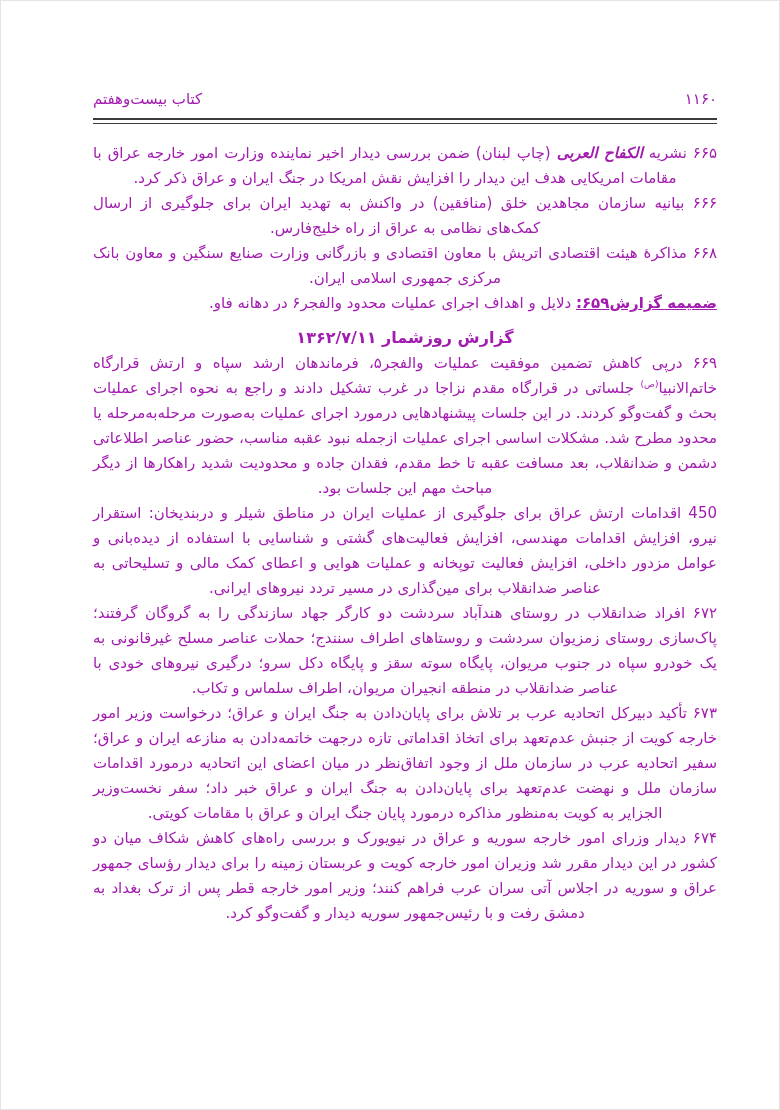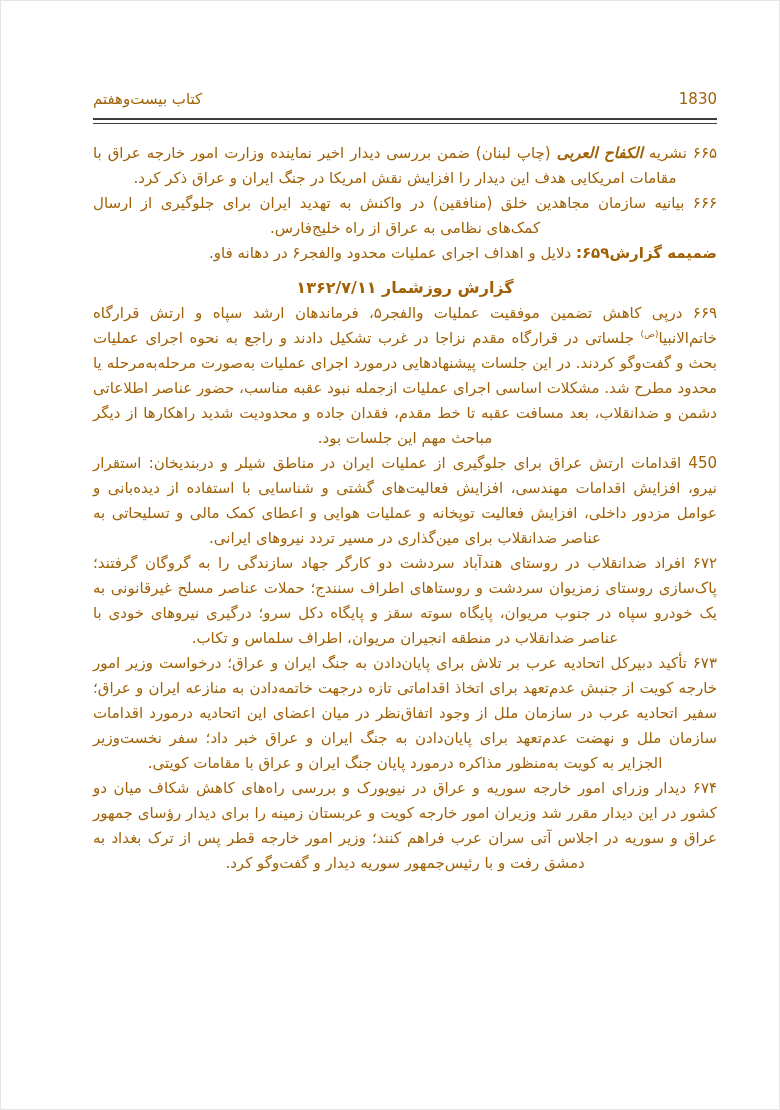--- a/index.html
+++ b/index.html
@@ -3,21 +3,21 @@
 <meta charset="utf-8">
 <style>
   html,body{margin:0;padding:0;background:#ffffff;}
   .page{
     position:relative;
     width:780px;height:1110px;
     background:#ffffff;
     box-sizing:border-box;
     border:1px solid #e4e4e4;
     font-family:"DejaVu Sans",sans-serif;
-    color:#a16207;
+    color:#a21caf;
     overflow:hidden;
   }
   .margin-box{
     box-sizing:border-box;
     padding:86px 62px 0 92px; 
   }
   .header{
     display:flex;
     direction:ltr;
     justify-content:space-between;
@@ -35,44 +35,45 @@
     margin-top:17px;
     direction:rtl;
     font-size:15px;
     line-height:25px;
     text-align:justify;
   }
   p.entry{margin:0;padding:0;text-align:justify;}
   p.last-center{text-align-last:center;}
   p.last-right{text-align-last:right;}
   .entry em{font-style:italic;font-weight:bold;}
-  .entry strong{font-weight:bold;}
+  .entry strong{font-weight:bold;text-decoration:underline;}
   .entry sup{font-size:9px;line-height:0;vertical-align:6px;}
   .heading{
     font-weight:bold;
     font-size:16px;
     line-height:25px;
     text-align:right;
     text-align-last:center;
     margin:9px 0 1px 0;
   }
 </style>
 </head>
 <body>
 
 <div class="page">
   <div class="margin-box">
     <div class="header">
       <span>کتاب بیست‌وهفتم</span>
-      <span>1830</span>
+      <span>۱۱۶۰</span>
     </div>
     <div class="rule"></div>
     <div class="content">
         <p class="entry last-center"><span>۶۶۵</span> <span>نشریه </span><em>الکفاح العربی</em><span> (چاپ لبنان) ضمن بررسی دیدار اخیر نماینده وزارت امور خارجه عراق با مقامات امریکایی هدف این دیدار را افزایش نقش امریکا در جنگ ایران و عراق ذکر کرد.</span></p>
         <p class="entry last-center"><span>۶۶۶</span> <span>بیانیه سازمان مجاهدین خلق (منافقین) در واکنش به تهدید ایران برای جلوگیری از ارسال کمک‌های نظامی به عراق از راه خلیج‌فارس.</span></p>
+        <p class="entry last-center"><span>۶۶۸</span> <span>مذاکرهٔ هیئت اقتصادی اتریش با معاون اقتصادی و بازرگانی وزارت صنایع سنگین و معاون بانک مرکزی جمهوری اسلامی ایران.</span></p>
         <p class="entry last-right"><strong>ضمیمه گزارش۶۵۹:</strong><span> دلایل و اهداف اجرای عملیات محدود والفجر۶ در دهانه فاو.</span></p>
         <div class="heading">گزارش روزشمار ۱۳۶۲/۷/۱۱</div>
         <p class="entry last-center"><span>۶۶۹</span> <span>درپی کاهش تضمین موفقیت عملیات والفجر۵، فرماندهان ارشد سپاه و ارتش قرارگاه خاتم‌الانبیا</span><sup>(ص)</sup><span> جلساتی در قرارگاه مقدم نزاجا در غرب تشکیل دادند و راجع به نحوه اجرای عملیات بحث و گفت‌وگو کردند. در این جلسات پیشنهادهایی درمورد اجرای عملیات به‌صورت مرحله‌به‌مرحله یا محدود مطرح شد. مشکلات اساسی اجرای عملیات ازجمله نبود عقبه مناسب، حضور عناصر اطلاعاتی دشمن و ضدانقلاب، بعد مسافت عقبه تا خط مقدم، فقدان جاده و محدودیت شدید راهکارها از دیگر مباحث مهم این جلسات بود.</span></p>
         <p class="entry last-center"><span>450</span> <span>اقدامات ارتش عراق برای جلوگیری از عملیات ایران در مناطق شیلر و دربندیخان: استقرار نیرو، افزایش اقدامات مهندسی، افزایش فعالیت‌های گشتی و شناسایی با استفاده از دیده‌بانی و عوامل مزدور داخلی، افزایش فعالیت توپخانه و عملیات هوایی و اعطای کمک مالی و تسلیحاتی به عناصر ضدانقلاب برای مین‌گذاری در مسیر تردد نیروهای ایرانی.</span></p>
         <p class="entry last-center"><span>۶۷۲</span> <span>افراد ضدانقلاب در روستای هندآباد سردشت دو کارگر جهاد سازندگی را به گروگان گرفتند؛ پاک‌سازی روستای زمزیوان سردشت و روستاهای اطراف سنندج؛ حملات عناصر مسلح غیرقانونی به یک خودرو سپاه در جنوب مریوان، پایگاه سوته سقز و پایگاه دکل سرو؛ درگیری نیروهای خودی با عناصر ضدانقلاب در منطقه انجیران مریوان، اطراف سلماس و تکاب.</span></p>
         <p class="entry last-center"><span>۶۷۳</span> <span>تأکید دبیرکل اتحادیه عرب بر تلاش برای پایان‌دادن به جنگ ایران و عراق؛ درخواست وزیر امور خارجه کویت از جنبش عدم‌تعهد برای اتخاذ اقداماتی تازه درجهت خاتمه‌دادن به منازعه ایران و عراق؛ سفیر اتحادیه عرب در سازمان ملل از وجود اتفاق‌نظر در میان اعضای این اتحادیه درمورد اقدامات سازمان ملل و نهضت عدم‌تعهد برای پایان‌دادن به جنگ ایران و عراق خبر داد؛ سفر نخست‌وزیر الجزایر به کویت به‌منظور مذاکره درمورد پایان جنگ ایران و عراق با مقامات کویتی.</span></p>
         <p class="entry last-center"><span>۶۷۴</span> <span>دیدار وزرای امور خارجه سوریه و عراق در نیویورک و بررسی راه‌های کاهش شکاف میان دو کشور در این دیدار مقرر شد وزیران امور خارجه کویت و عربستان زمینه را برای دیدار رؤسای جمهور عراق و سوریه در اجلاس آتی سران عرب فراهم کنند؛ وزیر امور خارجه قطر پس از ترک بغداد به دمشق رفت و با رئیس‌جمهور سوریه دیدار و گفت‌وگو کرد.</span></p>
       </div>
   </div>
 </div>

